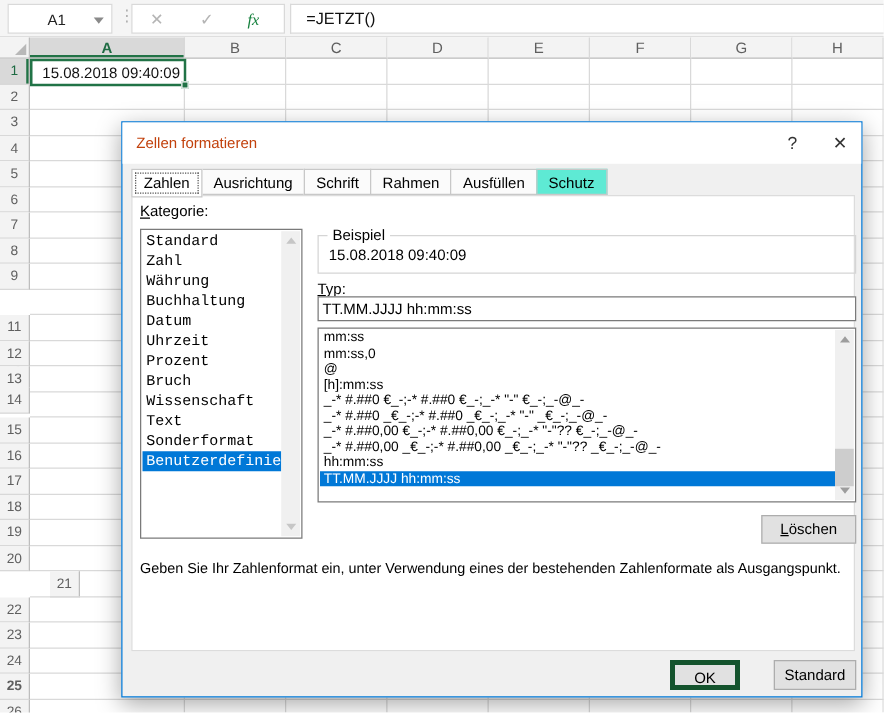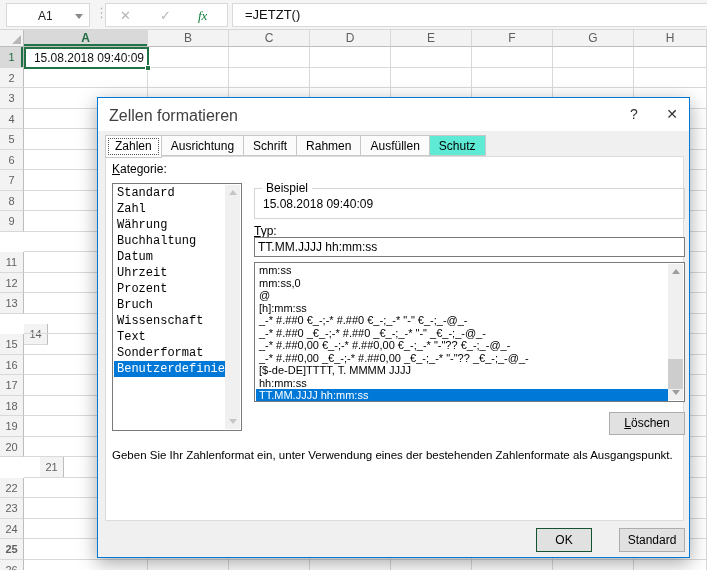--- a/index.html
+++ b/index.html
@@ -29,21 +29,21 @@
   .row-header { position:absolute; left:0; width:24px; background:#f3f3f3; border-right:1px solid #bdbdbd; border-bottom:1px solid #d8d8d8; font-size:11px; color:#5f5f5f; text-align:center; line-height:20px; }
   .row-header.sel { background:#d9d9d9; color:#1e6b43; box-shadow:inset -2px 0 0 #217346; }
   .vline { position:absolute; top:17px; height:523px; width:1px; background:#d9d9d9; }
   .hline { position:absolute; left:24px; right:0; height:1px; background:#d9d9d9; }
   .a1-cell { position:absolute; left:24px; top:17px; width:125px; height:22px; border:2px solid #217346; background:#fff; font-size:12px; color:#111; text-align:right; line-height:18px; padding-right:3px; z-index:3; }
   .fill-handle { position:absolute; right:-4px; bottom:-4px; width:6px; height:6px; background:#217346; border:1px solid #fff; }
 
   
   .dialog { position:absolute; left:97px; top:97px; width:593px; height:461px; background:#f0f0f0; border:1px solid #0078d7; box-shadow:0 5px 18px rgba(0,0,0,.35); z-index:10; font-size:12px; color:#000; }
   .dlg-titlebar { position:absolute; left:0; top:0; right:0; height:33px; background:#fff; }
-  .dlg-title { position:absolute; left:11px; top:9px; font-size:16px; color:#404040; }
+  .dlg-title { position:absolute; left:11px; top:9px; font-size:12px; color:#c2410c; }
   .dlg-help { position:absolute; left:520px; top:0px; width:32px; height:32px; text-align:center; line-height:32px; font-size:14px; color:#333; }
   .dlg-close { position:absolute; left:556px; top:0px; width:36px; height:32px; text-align:center; line-height:32px; font-size:14px; color:#333; }
 
   .tab-strip { position:absolute; left:7px; top:37px; height:22px; display:flex; z-index:2; }
   .tab { height:21px; padding:0 9px; background:#fbfbfb; border:1px solid #c8c8c8; border-right:none; line-height:20px; font-size:12px; color:#000; }
   .tab:last-child { border-right:1px solid #c8c8c8; }
   .tab.active { background:#fff; height:23px; border-right:1px solid #c8c8c8; outline:1px dotted #555; outline-offset:-4px; position:relative; z-index:3; }
   .tab.active + .tab { border-left:none; }
   .tab.hover { background:#5eead4;text-align:center; }
 
@@ -70,21 +70,21 @@
   .typ-input { position:absolute; left:156px; top:139px; width:431px; height:20px; background:#fff; border:1px solid #7a7a7a; font-size:12px; line-height:18px; padding-left:3px; }
 
   .format-list { position:absolute; left:156px; top:164px; width:431px; height:140px; background:#fff; border:1px solid #7a7a7a; padding:1px 16px 1px 1px; overflow:hidden; }
   .format-item { height:12.5px; line-height:12.5px; padding-left:3px; font-size:11px; white-space:pre; overflow:hidden; }
   .format-item.selected { background:#0078d7; color:#fff; }
 
   .btn { background:#e1e1e1; border:1px solid #adadad; font-size:12px; text-align:center; font-family:"Liberation Sans", sans-serif; color:#000; }
   .btn-delete { position:absolute; left:511px; top:314px; width:76px; height:23px; line-height:21px; }
   .help-text { position:absolute; left:14px; top:351px; width:566px; font-size:11.5px; white-space:nowrap; }
 
-  .btn-ok { position:absolute; left:438px; top:430px; width:56px; height:24px; border:1px solid #14532d; line-height:20px; }
+  .btn-ok { position:absolute; left:438px; top:430px; width:56px; height:24px; border:4px solid #14532d; line-height:20px; }
   .btn-cancel { position:absolute; left:521px; top:430px; width:66px; height:24px; line-height:22px; }
 
   u { text-decoration:underline; }
 </style>
 </head>
 <body>
 
 <div class="screen">
 
   <div class="formula-row">
@@ -144,21 +144,21 @@
       <div class="row-header" style="top: 181px; height: 20.5px;">9</div>
       <div class="hline" style="top: 200.5px;"></div>
       <div class="row-header" style="top: 201.5px; height: 20.5px; margin-top: 48px;">10</div>
       <div class="hline" style="top: 221px;"></div>
       <div class="row-header" style="top: 222px; height: 20.5px;">11</div>
       <div class="hline" style="top: 241.5px;"></div>
       <div class="row-header" style="top: 242.5px; height: 20.5px;">12</div>
       <div class="hline" style="top: 262px;"></div>
       <div class="row-header" style="top: 263px; height: 20.5px;">13</div>
       <div class="hline" style="top: 282.5px;"></div>
-      <div class="row-header" style="top: 294px; height: 20.5px; margin-left: 24px;">14</div>
+      <div class="row-header" style="top: 280px; height: 20.5px;">14</div>
       <div class="hline" style="top: 303px;"></div>
       <div class="row-header" style="top: 304px; height: 20.5px;">15</div>
       <div class="hline" style="top: 323.5px;"></div>
       <div class="row-header" style="top: 324.5px; height: 20.5px;">16</div>
       <div class="hline" style="top: 344px;"></div>
       <div class="row-header" style="top: 345px; height: 20.5px;">17</div>
       <div class="hline" style="top: 364.5px;"></div>
       <div class="row-header" style="top: 365.5px; height: 20.5px;">18</div>
       <div class="hline" style="top: 385px;"></div>
       <div class="row-header" style="top: 386px; height: 20.5px;">19</div>
@@ -238,21 +238,20 @@
           </div>
       </div>
     <div class="format-item">mm:ss</div>
         <div class="format-item">mm:ss,0</div>
         <div class="format-item">@</div>
         <div class="format-item">[h]:mm:ss</div>
         <div class="format-item">_-* #.##0 €_-;-* #.##0 €_-;_-* "-" €_-;_-@_-</div>
         <div class="format-item">_-* #.##0 _€_-;-* #.##0 _€_-;_-* "-" _€_-;_-@_-</div>
         <div class="format-item">_-* #.##0,00 €_-;-* #.##0,00 €_-;_-* "-"?? €_-;_-@_-</div>
         <div class="format-item">_-* #.##0,00 _€_-;-* #.##0,00 _€_-;_-* "-"?? _€_-;_-@_-</div>
-        <div class="format-item">[$-de-DE]TTTT, T. MMMM JJJJ</div>
         <div class="format-item">hh:mm:ss</div>
         <div class="format-item selected">TT.MM.JJJJ hh:mm:ss</div>
       </div>
 
     <button class="btn btn-delete"><u>L</u>öschen</button>
 
     <div class="help-text">Geben Sie Ihr Zahlenformat ein, unter Verwendung eines der bestehenden Zahlenformate als Ausgangspunkt.</div>
 
     <button class="btn btn-ok">OK</button>
     <button class="btn btn-cancel">Standard</button>

